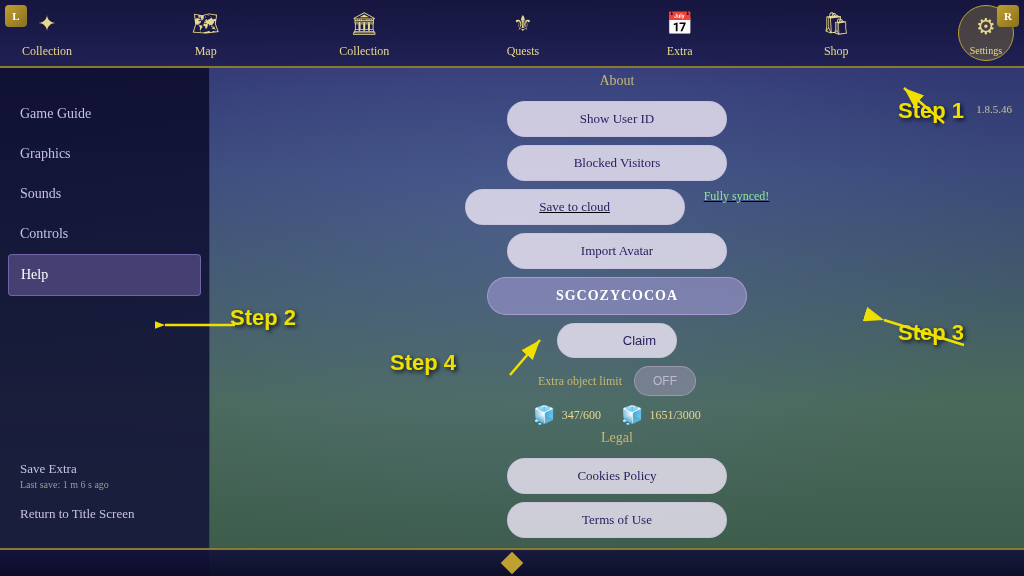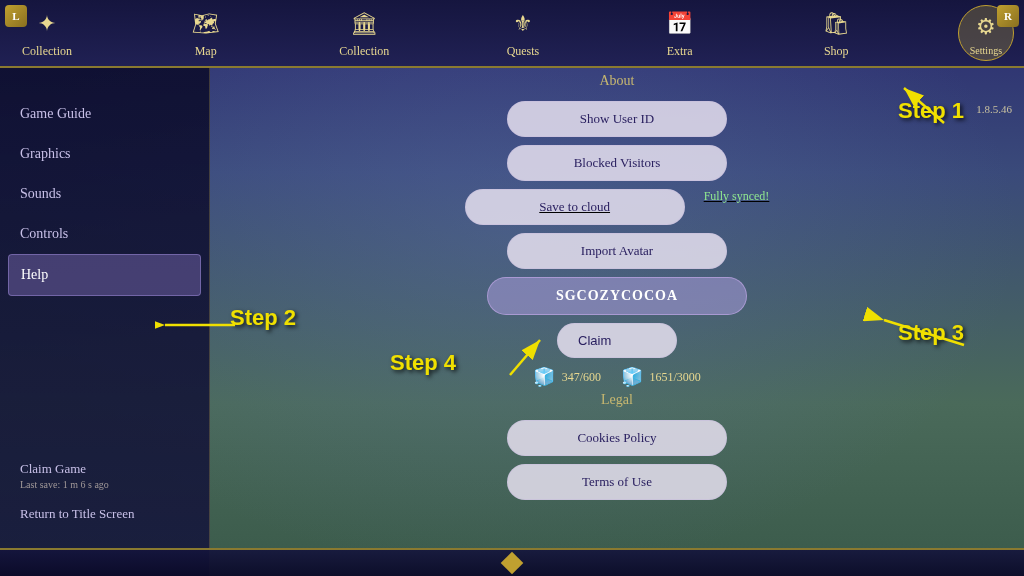--- a/index.html
+++ b/index.html
@@ -223,21 +223,21 @@
 
     .claim-btn {
       width: 120px;
       padding: 9px 20px;
       background: rgba(230,225,240,0.85);
       border: 1px solid rgba(200,190,220,0.6);
       border-radius: 20px;
       color: #2a2060;
       font-size: 13px;
       cursor: pointer;
-      text-align: left;
+      text-align: right;
     }
 
     
     .extra-limit-row {
       display: flex;
       align-items: center;
       gap: 12px;
       width: 280px;
       justify-content: center;
     }
@@ -387,21 +387,21 @@
 
 <div class="left-sidebar">
   <div class="sidebar-item">Game Guide</div>
   <div class="sidebar-item">Graphics</div>
   <div class="sidebar-item">Sounds</div>
   <div class="sidebar-item">Controls</div>
   <div class="sidebar-item active">Help</div>
 
   <div class="sidebar-bottom">
     <div class="sidebar-item-small">
-      <div>Claim Game</div>
+      <div>Save Extra</div>
       <div class="sub-text">Last save: 1 m 6 s ago</div>
     </div>
     <div class="sidebar-item-small">Return to Title Screen</div>
   </div>
 </div>
 
 <div class="main-content">
   <div class="settings-panel">
 
     <div class="section-label">About</div>
@@ -414,20 +414,24 @@
       <button class="settings-btn" style="width:220px;">Save to cloud</button>
       <span class="synced-text">Fully synced!</span>
     </div>
 
     <button class="settings-btn">Import Avatar</button>
 
     <div class="username-field">SGCOZYCOCOA</div>
 
     <button class="claim-btn">Claim</button>
 
+    <div class="extra-limit-row">
+      <span class="extra-limit-label">Extra object limit</span>
+      <button class="toggle-off">OFF</button>
+    </div>
 
     <div class="counters-row">
       <div class="counter-item">
         <span class="counter-icon">🧊</span>
         <span>347/600</span>
       </div>
       <div class="counter-item">
         <span class="counter-icon">🧊</span>
         <span>1651/3000</span>
       </div>

